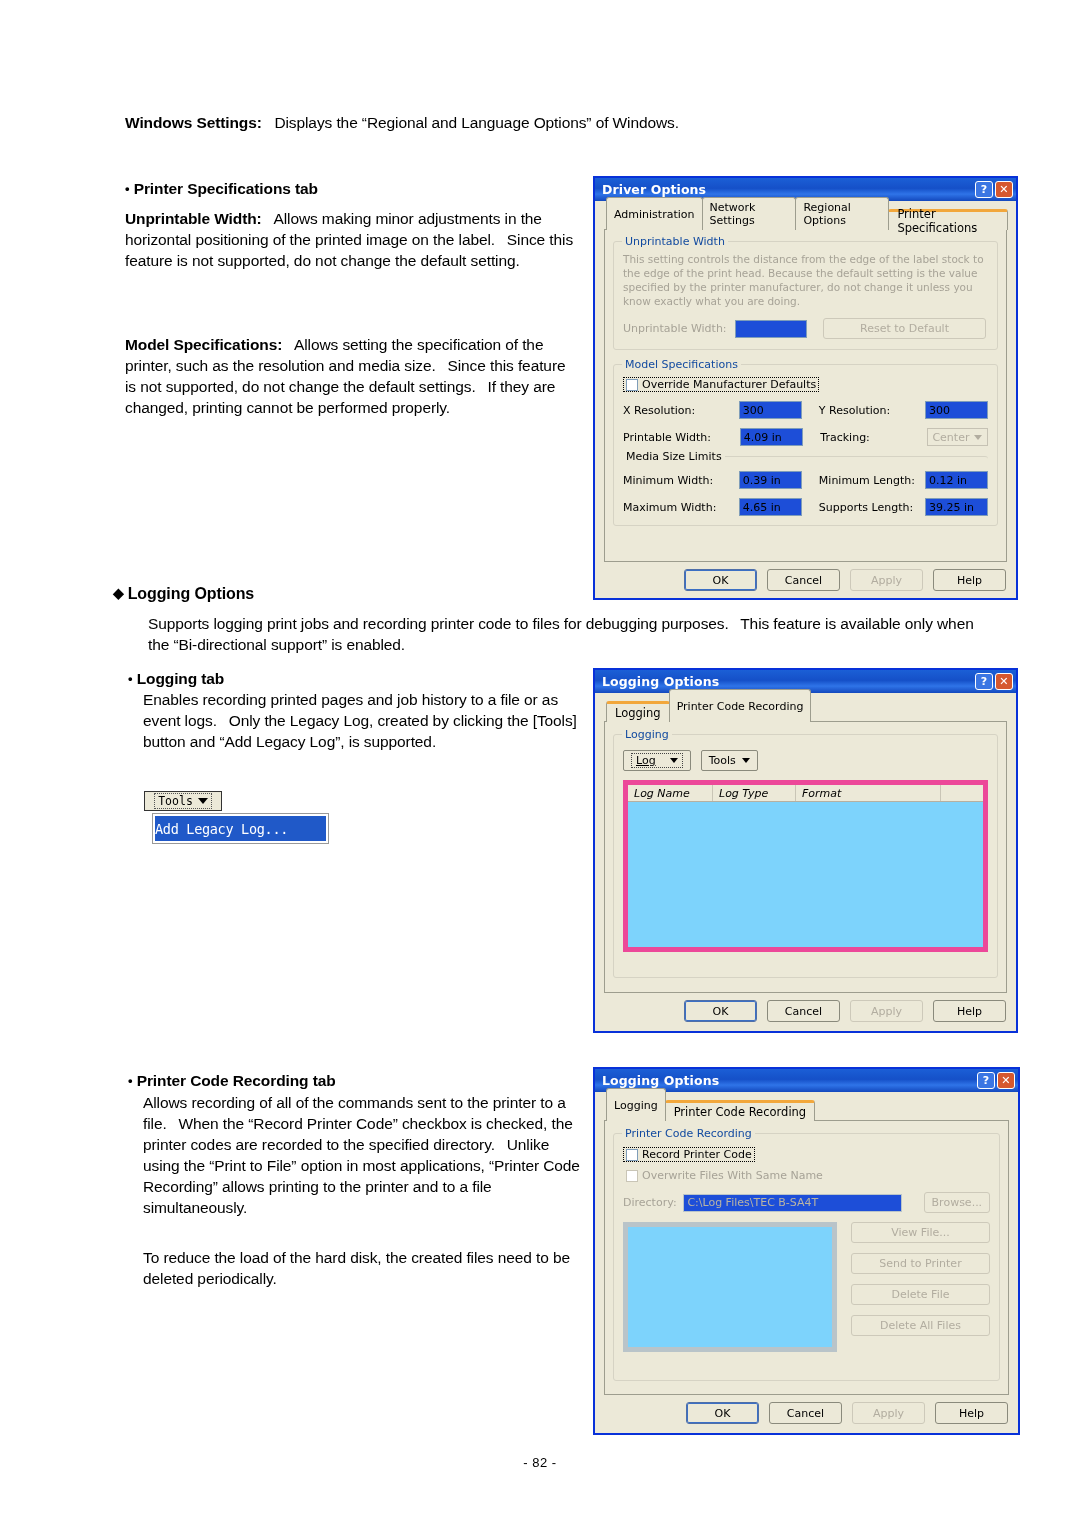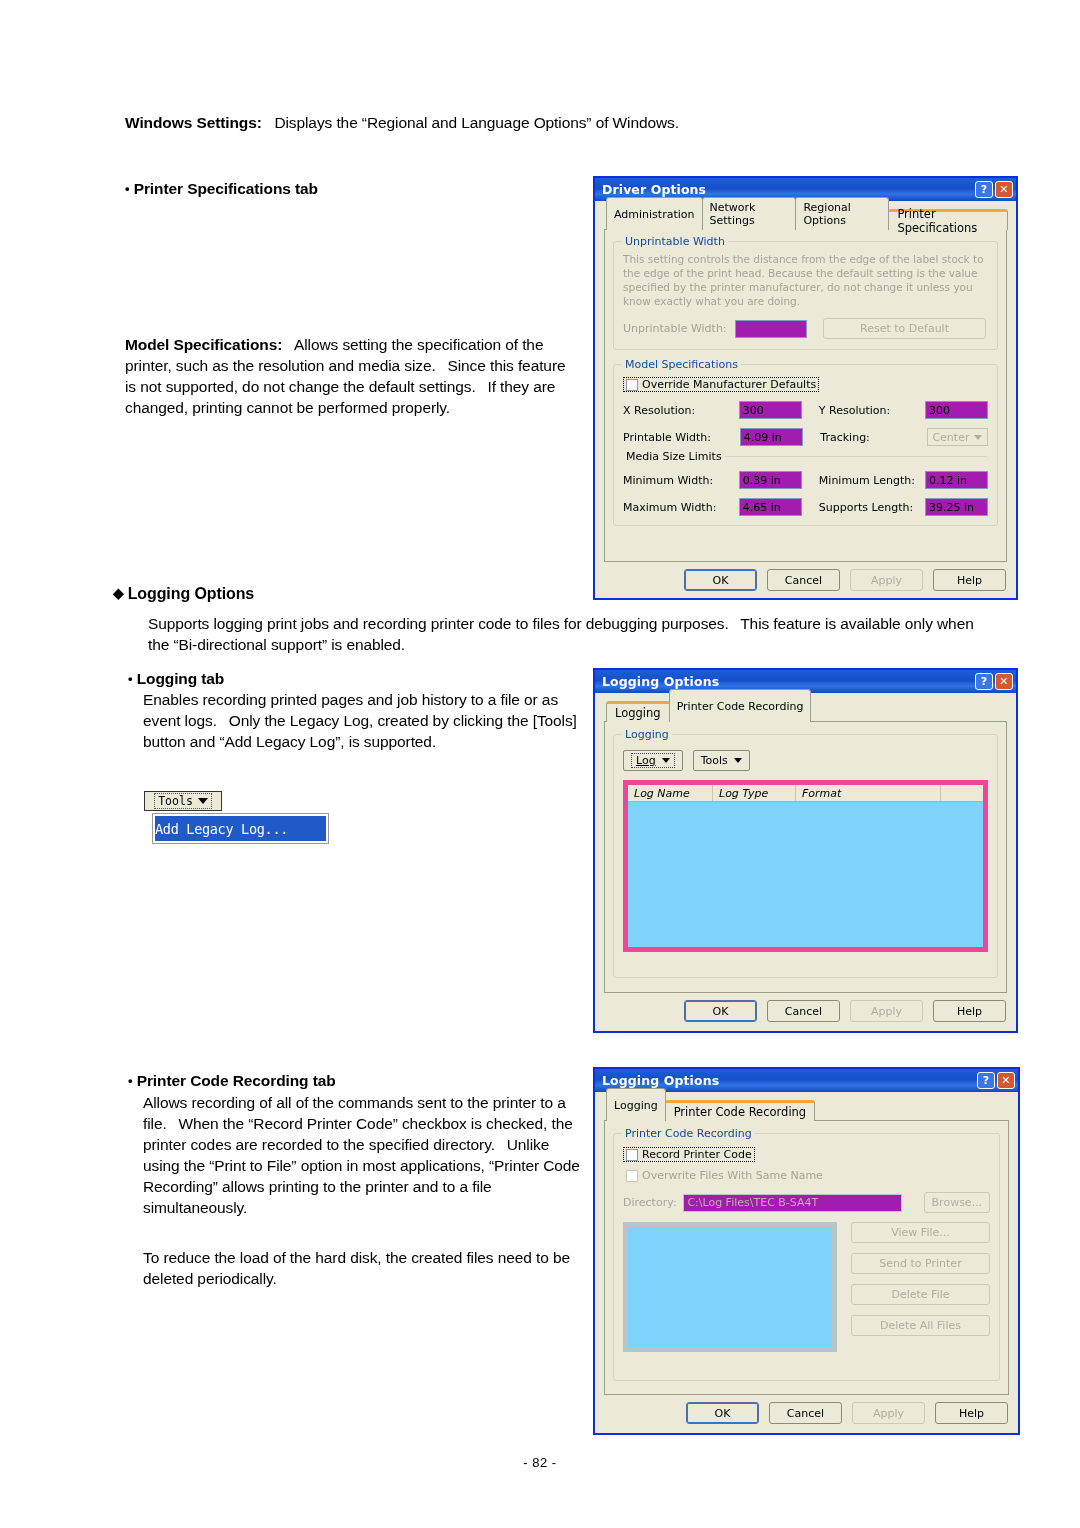--- a/index.html
+++ b/index.html
@@ -110,21 +110,21 @@
   
   .grp { border:1px solid #d6d3c4; border-radius:3px; position:relative; margin-top:9px; padding:12px 9px 9px 9px; }
   .grp > .lg { position:absolute; top:-7px; left:8px; background:#ece9d8; padding:0 3px; color:#134ba0; font-size:11px; }
 
   .greytext { color:#a7a397; line-height:14px; }
   .row { display:flex; align-items:center; margin-top:7px; }
   .lbl { font-size:11px; }
   .lbl.dis { color:#a7a397; }
 
   .tf {
-    background:#a21caf; border:1px solid #7f9db9; height:18px;
+    background:#1d4ed8; border:1px solid #7f9db9; height:18px;
     display:flex; align-items:center; padding:0 3px; font-size:11px;
   }
   .tf.grey { color:#b9b4a4; border-color:#b9c4c9; }
 
   .xpbtn {
     background:#ece9d8; border:1px solid #8a8a7c; border-radius:3px;
     height:21px; display:flex; align-items:center; justify-content:center;
     font-size:11px; color:#000;
   }
   .xpbtn.dis { color:#b2ada0; border-color:#cdc9ba; }
@@ -144,41 +144,45 @@
   .btnrow { display:flex; justify-content:flex-end; gap:10px; padding:7px 10px 6px 0; }
   .btnrow .xpbtn { width:73px; height:22px; }
 
   
   .smbtn {
     background:#ece9d8; border:1px solid #8a8a7c; border-radius:2px;
     height:21px; display:flex; align-items:center; justify-content:center; gap:6px;
     font-size:11px; padding:0 7px;
   }
   .smbtn .ar { width:0;height:0;border-left:4px solid transparent;border-right:4px solid transparent;border-top:5px solid #000;}
-  .smbtn .inner { border:1px dotted #444; padding:0 4px; display:flex; align-items:center; gap:6px;text-decoration:underline; }
+  .smbtn .inner { border:1px dotted #444; padding:0 4px; display:flex; align-items:center; gap:14px;text-decoration:underline; }
 
   .listbox { background:#7dd3fc; border:5px solid #ec4899;font-style:italic; }
   .lhdr { display:flex; height:17px; background:#ece9d8; border-bottom:1px solid #b6b0a0; }
   .lhdr .c { border-right:1px solid #c9c5b6; display:flex; align-items:center; padding-left:6px; font-size:11px; }
 </style>
 </head>
 <body>
 
 <div class="page">
 
   <div class="doc-line" id="intro-line">
     <span class="b">Windows Settings:</span>&nbsp;&nbsp;
     <span>Displays the “Regional and Language Options” of Windows.</span>
   </div>
 
   <div class="doc-line" id="sec1-head">
     <span class="bullet">•</span>
     <span>Printer Specifications tab</span>
   </div>
 
+  <div class="doc-line" id="para-unprintable">
+    <span class="b">Unprintable Width:</span>&nbsp;&nbsp;
+    <span>Allows making minor adjustments in the horizontal positioning of the printed image on the label.  Since this feature is not supported, do not change the default setting.</span>
+  </div>
 
   <div class="doc-line" id="para-model">
     <span class="b">Model Specifications:</span>&nbsp;&nbsp;
     <span>Allows setting the specification of the printer, such as the resolution and media size.  Since this feature is not supported, do not change the default settings.  If they are changed, printing cannot be performed properly.</span>
   </div>
 
   <div class="doc-line" id="logging-head">
     <span class="diamond">◆</span><span>Logging Options</span>
   </div>
 

